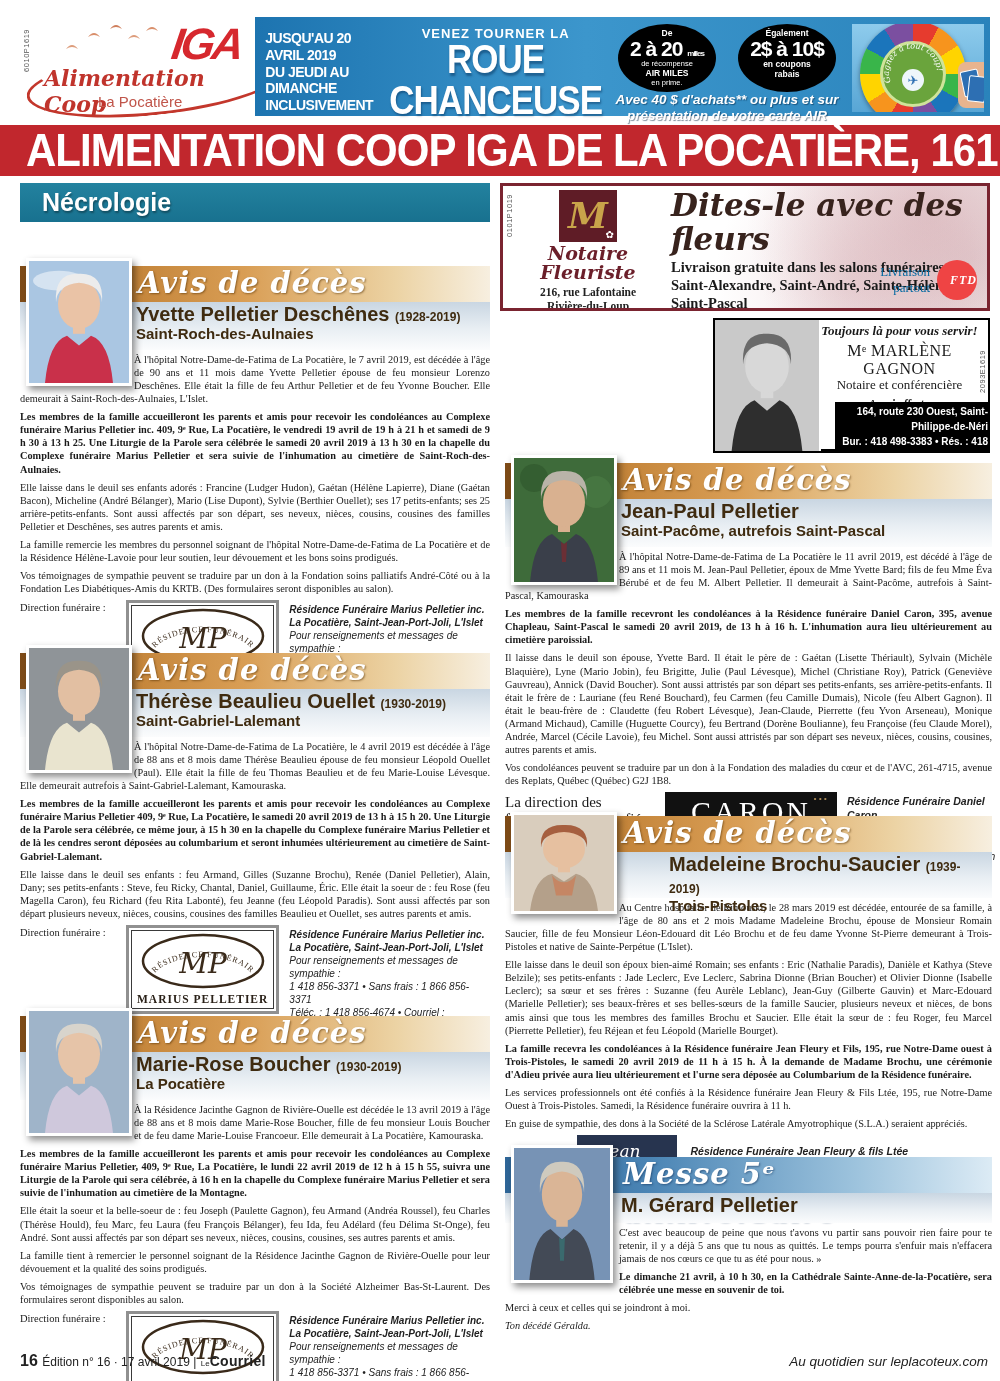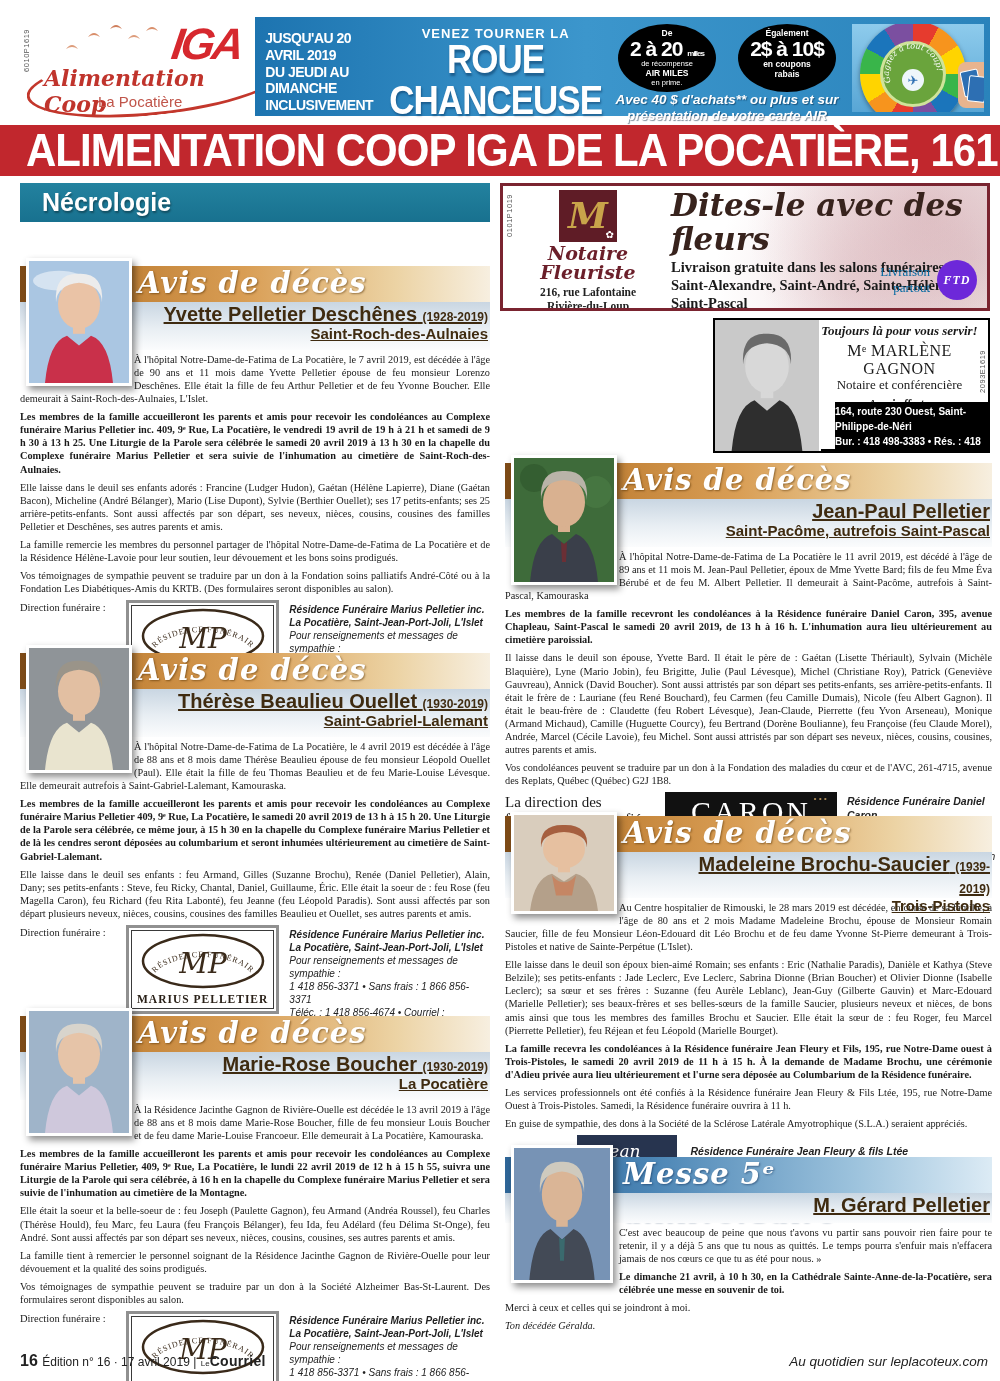--- a/index.html
+++ b/index.html
@@ -65,51 +65,51 @@
   .moisan-logo{width:58px;height:52px;background:#5f1c26;margin:0 auto;position:relative;}
   .moisan-logo .m{font:italic bold 36px/50px "DejaVu Serif",serif;color:#c9a44a;}
   .moisan-logo .fl{position:absolute;right:3px;bottom:2px;font-size:10px;color:#fff;}
   .moisan-name{font:italic bold 19px/1 "DejaVu Serif",serif;color:#6b1f2a;margin-top:2px;}
   .moisan-addr{font:bold 11.5px/1.25 "Liberation Serif",serif;color:#222;margin-top:3px;}
   .flor-right{position:absolute;left:168px;top:2px;right:8px;}
   .flor-head{font:italic bold 31px/1.1 "DejaVu Serif",serif;color:#38231d;}
   .flor-sub{font:bold 14.5px/1.25 "Liberation Serif",serif;color:#1a1a1a;margin-top:2px;}
   .flor-del{position:absolute;right:10px;bottom:8px;display:flex;align-items:center;gap:7px;}
   .flor-del-txt{font:13px/1.2 "Liberation Serif",serif;color:#0369a1;text-align:right;}
-  .ftd{width:40px;height:40px;border-radius:50%;background:#6d28d9;color:#fff;
-       font:italic bold 12px/40px "Liberation Serif",serif;text-align:center;letter-spacing:1px;}
+  .ftd{width:40px;height:40px;border-radius:50%;background:#ef4444;color:#fff;
+       font:italic bold 12px/40px "Liberation Serif",serif;text-align:right;letter-spacing:1px;}
 
   
   #notary{position:absolute;left:713px;top:318px;width:277px;height:135px;border:2px solid #000;
           background:#fff;box-sizing:border-box;overflow:hidden;}
   .not-photo{position:absolute;left:0;top:0;width:104px;height:100%;}
   .not-right{position:absolute;left:106px;right:10px;top:3px;text-align:center;}
   .not-tag{font:italic bold 13px/1.2 "Liberation Serif",serif;}
   .not-name{font:16px/1.15 "Liberation Serif",serif;margin-top:3px;letter-spacing:.5px;}
   .not-sub{font:13px/1.1 "Liberation Serif",serif;}
   .not-offerlbl{display:inline-block;font:italic bold 11.5px/1.2 "Liberation Serif",serif;
                 border-bottom:1.5px solid #000;padding:2px 14px 1px;margin-top:3px;}
   .not-offer{display:inline-block;font:bold 14.5px/1.2 "Liberation Sans",sans-serif;letter-spacing:.5px;
              border-bottom:2px solid #000;padding-bottom:1px;}
   .not-band{position:absolute;left:120px;right:0;bottom:0;height:47px;background:#000;color:#fff;
-            font:bold 10px/1.5 "Liberation Sans",sans-serif;text-align:left;padding-top:2px;}
+            font:bold 10px/1.5 "Liberation Sans",sans-serif;text-align:right;padding-top:2px;}
 
   
   .obit{position:absolute;}
   .obit-head{position:relative;height:92px;}
   .banner{position:absolute;top:8px;left:0;right:0;height:36px;
     background:linear-gradient(90deg,#7c4a17 0%,#a4651f 7%,#c08035 20%,#d99e55 48%,#ecd3a4 80%,#f7efe0 100%);}
   .banner.blue{background:linear-gradient(90deg,#2f6698 0%,#4b85b5 30%,#9dc3dd 72%,#dcebf5 100%);}
   .banner .script{position:absolute;left:118px;top:-2px;font:italic bold 29px/38px "DejaVu Serif",serif;
     color:#fff;text-shadow:1px 1px 2px rgba(80,45,0,.55);letter-spacing:1px;}
   .banner.blue .script{text-shadow:1px 1px 2px rgba(20,50,90,.55);}
   .title-bg{position:absolute;top:44px;left:0;right:0;height:48px;
     background:linear-gradient(180deg,#c9d6e2 0%,#e8eef3 55%,#fbfcfd 100%);}
-  .titles{position:absolute;top:45px;left:116px;right:2px;text-align:right;
-    font-family:"Liberation Sans",sans-serif;color:#3f2b10;text-decoration:underline;}
+  .titles{position:absolute;top:45px;left:116px;right:2px;text-align:left;
+    font-family:"Liberation Sans",sans-serif;color:#3f2b10;}
   .t-name{font-size:20px;font-weight:bold;line-height:1.1;}
   .t-years{font-size:12px;font-weight:bold;}
   .t-place{font-size:15px;font-weight:bold;line-height:1.25;}
   .photo{position:absolute;left:6px;top:0;border:3px solid #fff;box-shadow:3px 4px 7px rgba(0,0,0,.45);z-index:3;}
   .photo svg{display:block;}
   .obit-body{margin-top:3px;}
   .wrap-spacer{float:left;width:114px;}
   .p{margin:0 0 5px;text-align:justify;font-size:10.3px;line-height:1.27;}
   .b{font-weight:bold;}
   .bi{font-weight:bold;font-style:italic;}
@@ -311,21 +311,21 @@
           <path d="M27,42 Q25,12 50,13 Q75,12 73,42 Q72,24 50,22 Q28,24 27,42 Z" fill="var(--phair)"></path>
           <path d="M16,124 Q20,82 38,76 L50,86 L62,76 Q80,82 84,124 Z" fill="var(--pclothes)"></path>
         </svg>
       </div>
     </div>
     <div class="obit-body">
       <div class="wrap-spacer" style="height:36px;"></div>
       <p class="p">À l'hôpital Notre-Dame-de-Fatima de La Pocatière, le 7 avril 2019, est décédée à l'âge de 90 ans et 11 mois dame Yvette Pelletier épouse de feu monsieur Lorenzo Deschênes. Elle était la fille de feu Arthur Pelletier et de feu Yvonne Boucher. Elle demeurait à Saint-Roch-des-Aulnaies, L'Islet.</p>
       <p class="p b">Les membres de la famille accueilleront les parents et amis pour recevoir les condoléances au Complexe funéraire Marius Pelletier inc. 409, 9ᵉ Rue, La Pocatière, le vendredi 19 avril de 19 h à 21 h et samedi de 9 h 30 à 13 h 25. Une Liturgie de la Parole sera célébrée le samedi 20 avril 2019 à 13 h 30 en la chapelle du Complexe funéraire Marius Pelletier et sera suivie de l'inhumation au cimetière de Saint-Roch-des-Aulnaies.</p>
       <p class="p">Elle laisse dans le deuil ses enfants adorés : Francine (Ludger Hudon), Gaétan (Hélène Lapierre), Diane (Gaétan Bacon), Micheline (André Bélanger), Mario (Lise Dupont), Sylvie (Berthier Ouellet); ses 17 petits-enfants; ses 25 arrière-petits-enfants. Sont aussi affectés par son départ, ses neveux, nièces, cousins, cousines des familles Pelletier et Deschênes, ses autres parents et amis.</p>
-      <p class="p">La famille remercie les membres du personnel partager de l'hôpital Notre-Dame-de-Fatima de La Pocatière et de la Résidence Hélène-Lavoie pour leur soutien, leur dévouement et les bons soins prodigués.</p>
+      <p class="p">La famille remercie les membres du personnel soignant de l'hôpital Notre-Dame-de-Fatima de La Pocatière et de la Résidence Hélène-Lavoie pour leur soutien, leur dévouement et les bons soins prodigués.</p>
       <p class="p">Vos témoignages de sympathie peuvent se traduire par un don à la Fondation soins palliatifs André-Côté ou à la Fondation Les Diabétiques-Amis du KRTB. (Des formulaires seront disponibles au salon).</p>
       <div class="dir-row">
         <div class="dir-label">Direction funéraire :</div>
         <div class="mp-box">
             <div class="mp-inner">
           <svg width="128" height="56" viewBox="0 0 128 56">
             <defs>
                   <path id="m-arc-0" d="M 16,40 A 52,26 0 0 1 112,40"></path>
                 </defs>
             <ellipse cx="64" cy="28" rx="60" ry="26" fill="none" stroke="#3a2a1a" stroke-width="2.5"></ellipse>
@@ -560,21 +560,21 @@
           <path d="M16,124 Q20,82 38,76 L50,86 L62,76 Q80,82 84,124 Z" fill="var(--pclothes)"></path>
           <path d="M47,84 L50,86 L53,84 L52,106 L48,106 Z" fill="#3a6a6e"></path>
         </svg>
       </div>
     </div>
     <div class="obit-body">
       <div class="wrap-spacer" style="height:62px;"></div>
       <p class="p">C'est avec beaucoup de peine que nous t'avons vu partir sans pouvoir rien faire pour te retenir, il y a déjà 5 ans que tu nous as quittés. Le temps pourra s'enfuir mais n'effacera jamais de nos cœurs ce que tu as été pour nous. »</p>
       <p class="p b">Le dimanche 21 avril, à 10 h 30, en la Cathédrale Sainte-Anne-de-la-Pocatière, sera célébrée une messe en souvenir de toi.</p>
       <p class="p">Merci à ceux et celles qui se joindront à moi.</p>
-      <p class="p i">Ton décédée Géralda.</p>
+      <p class="p i">Ton décédé Géralda.</p>
     </div>
   </div>
 
   <div id="footer-left">
     <span class="pn">16</span>
     <span class="ed">Édition n° 16 · 17 avril 2019 |</span>
     <span class="ls">Le</span><span class="br">Courriel</span>
   </div>
   <div id="footer-right">Au quotidien sur leplacoteux.com</div>
 

